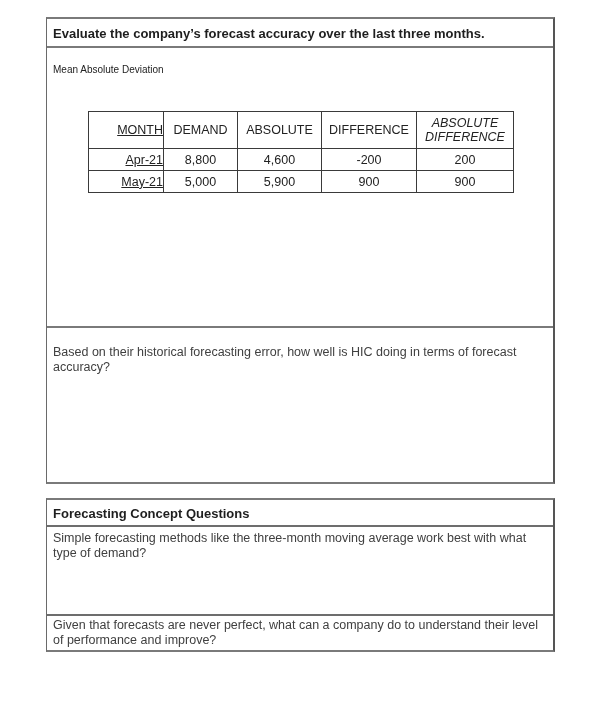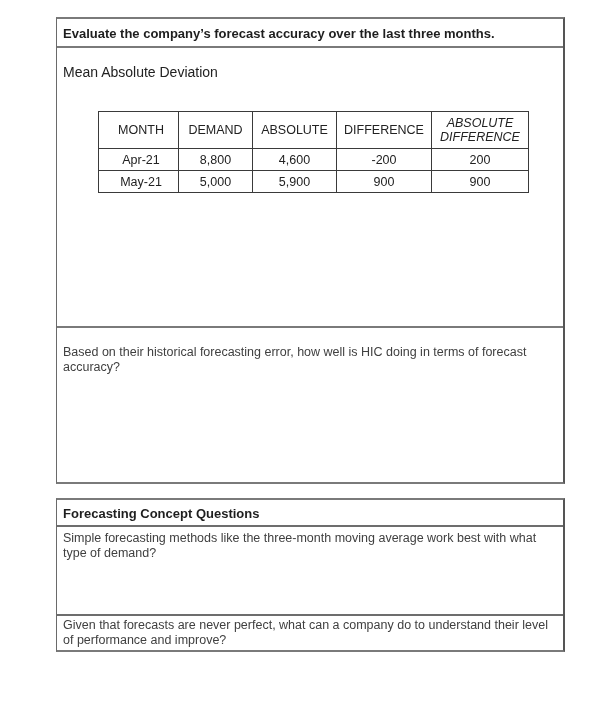--- a/index.html
+++ b/index.html
@@ -12,21 +12,21 @@
       font-family: "Liberation Sans", sans-serif;
       color: #1e1e1e;
     }
     .page {
       position: relative;
       width: 612px;
       height: 723px;
     }
     .box {
       position: absolute;
-      left: 56px;
+      left: 46px;
       width: 509px;
       border: 1px solid #6a6a6a;
       border-top: 2px solid #7a7a7a;
       border-bottom: 2px solid #7a7a7a;
       border-right: 2px solid #555;
       box-sizing: border-box;
       background: #fff;
     }
     .box1 { top: 17px; height: 467px; }
     .box2 { top: 498px; height: 154px; }
@@ -40,21 +40,21 @@
       box-sizing: border-box;
       border-bottom: 2px solid #7a7a7a;
     }
     .box1 .hdr { top: 0; height: 29px; line-height: 29px; }
     .box2 .hdr { top: 0; height: 27px; line-height: 27px; border-bottom-color: #6d6d6d; }
 
     .sublabel {
       position: absolute;
       left: 6px;
       top: 45px;
-      font-size: 14px;
+      font-size: 10px;
       color: #222;
     }
 
     .divider {
       position: absolute;
       left: 0; right: 0;
       height: 0;
       border-top: 2px solid #7a7a7a;
     }
 
@@ -79,22 +79,22 @@
       border: 1px solid #3a3a3a;
       padding: 0;
       font-weight: normal;
     }
     table.mad th {
       height: 36px;
       text-align: center;
       line-height: 14px;
     }
     table.mad th.first, table.mad td.first {
-      text-align: center;
-      padding-left: 5px;
+      text-align: right;
+      text-decoration: underline;
     }
     table.mad td {
       height: 21px;
       text-align: center;
     }
     .c1 { width: 74px; }
     .c2 { width: 73px; }
     .c3 { width: 83px; }
     .c4 { width: 94px; }
     .c5 { width: 96px; font-style: italic; }

